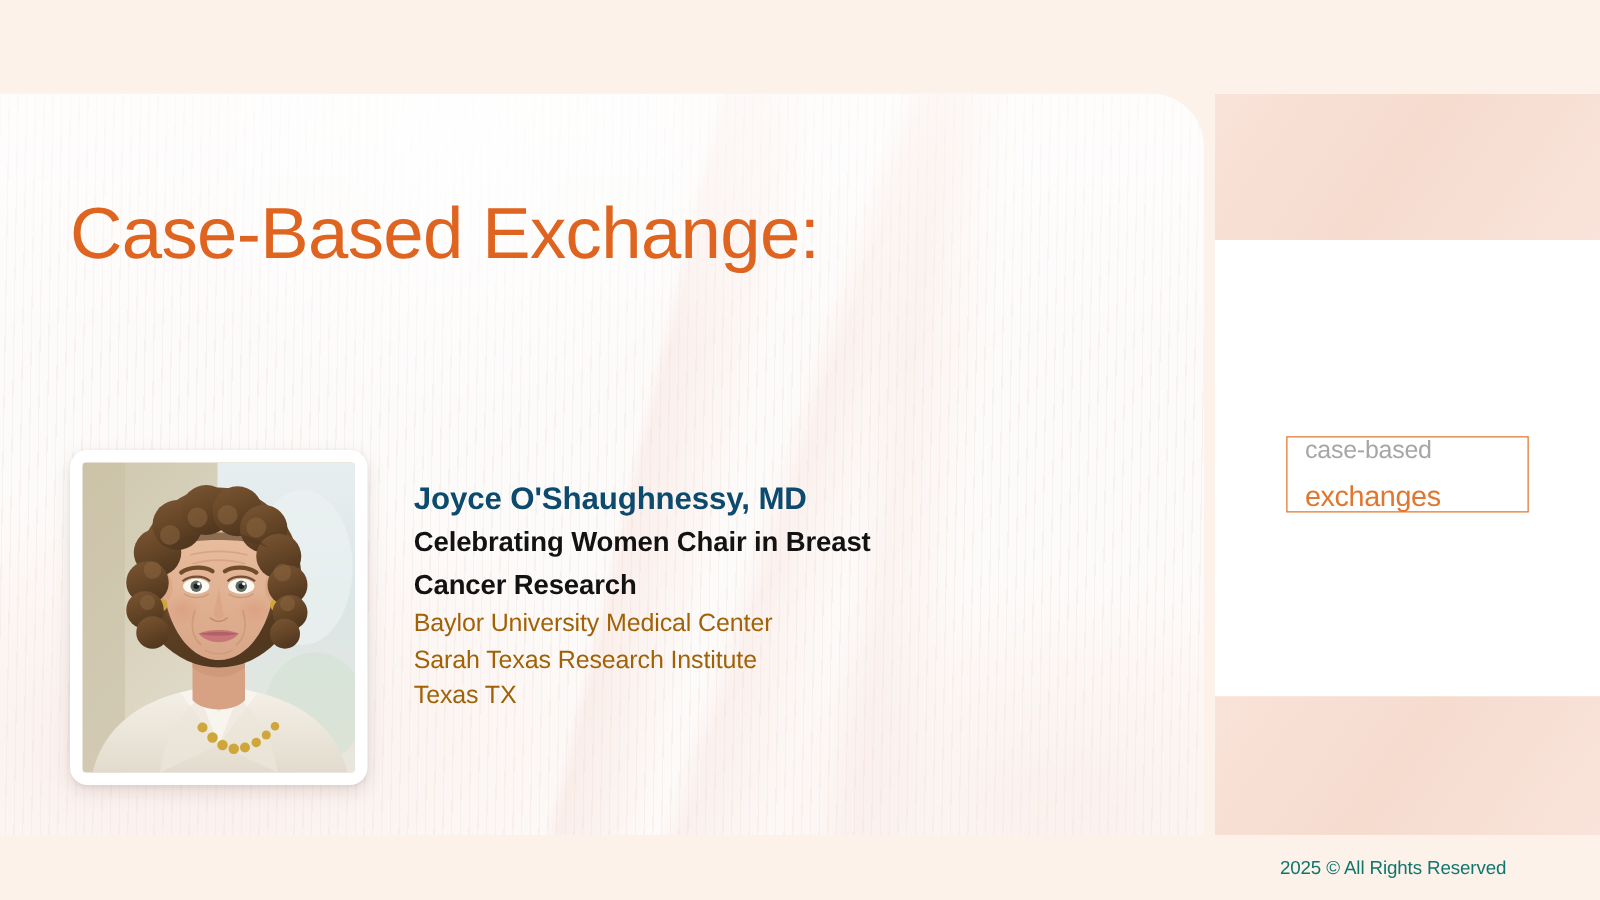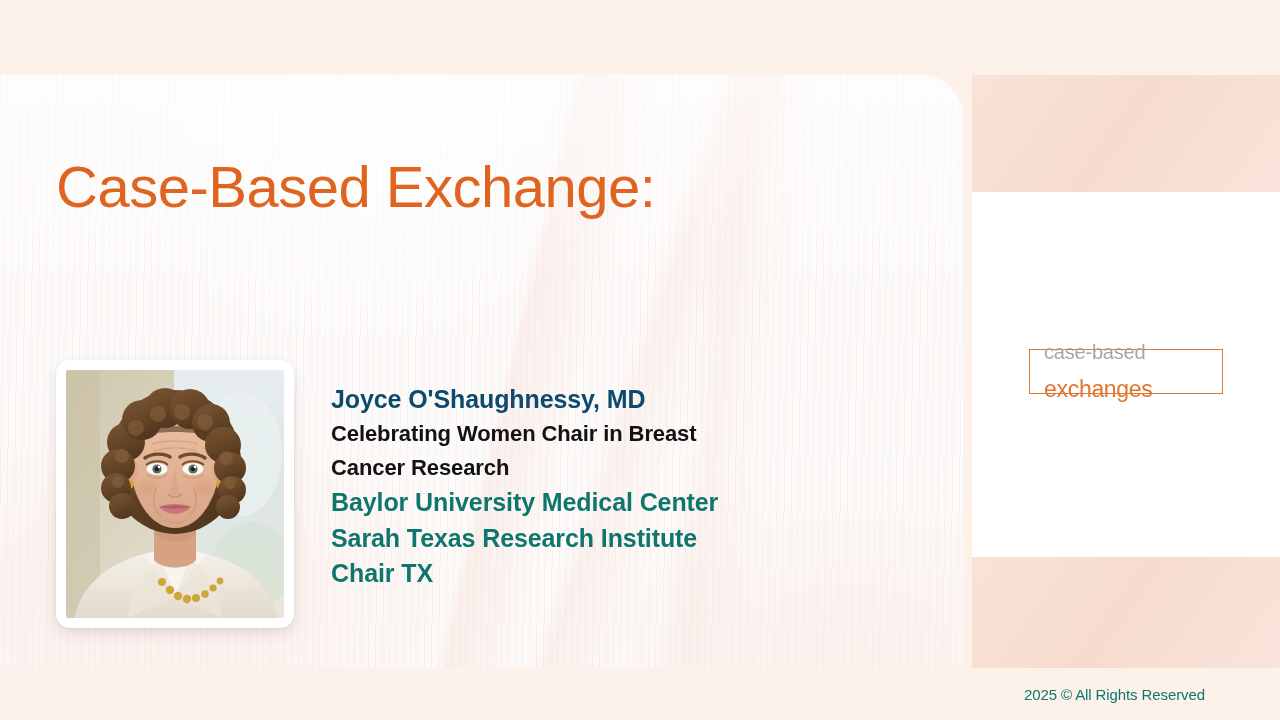--- a/index.html
+++ b/index.html
@@ -107,22 +107,22 @@
     letter-spacing:-0.1px;
   }
   #speaker-role {
     font-size:22px; font-weight:bold;
     color:#121212;
     line-height:1.55;
     letter-spacing:-0.1px;
     margin-top:2px;
   }
   .affil {
-    font-size:25px; font-weight:700;
-    color:#0f766e;
+    font-size:20px; font-weight:400;
+    color:#a16207;
     line-height:1.42;
     letter-spacing:-0.1px;
   }
 
   
   #side-panel {
     position:absolute;
     left:972px; top:75px;
     width:308px; height:593px;
     background:#ffffff;
@@ -131,21 +131,21 @@
   .band {
     position:absolute; left:0; width:100%;
     background:linear-gradient(125deg, #f9e2d8 0%, #f6dccf 48%, #f9e3da 100%);
   }
   #band-top    { top:0;     height:117px; }
   #band-bottom { top:482px; height:111px; }
 
   #logo-box {
     position:absolute;
     left:57px; top:274px;
-    width:194px; height:45px;
+    width:194px; height:61px;
     border:1.6px solid #e0762f;
     background:#ffffff;
     display:flex; flex-direction:column;
     justify-content:center;
     padding-left:14px;
   }
   #logo-line1 {
     font-size:20px; font-weight:400;
     color:#a6a6a6;
     letter-spacing:-0.2px;
@@ -315,21 +315,21 @@
 
   <div id="speaker-info">
     <div id="speaker-name">Joyce O'Shaughnessy, MD</div>
     <div id="speaker-role">
       <div>Celebrating Women Chair in Breast</div>
       <div>Cancer Research</div>
     </div>
     <div>
       <div class="affil">Baylor University Medical Center</div>
       <div class="affil">Sarah Texas Research Institute</div>
-      <div class="affil">Chair TX</div>
+      <div class="affil">Texas TX</div>
     </div>
   </div>
 
   <div id="side-panel">
     <div class="band" id="band-top"></div>
     <div class="band" id="band-bottom"></div>
 
     <div id="logo-box">
       <div id="logo-line1">case-based</div>
       <div id="logo-line2">exchanges</div>

